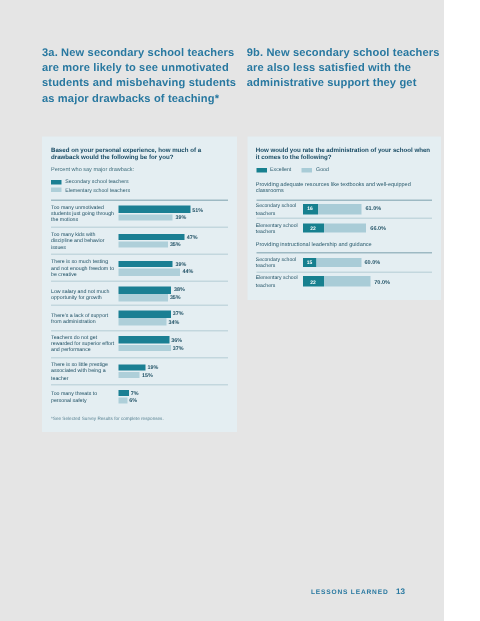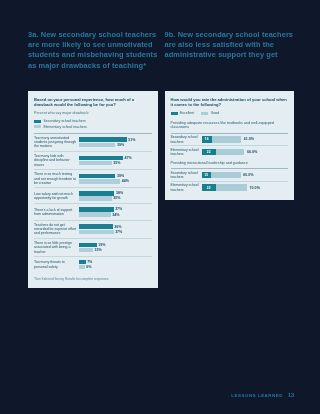--- a/index.html
+++ b/index.html
@@ -2,21 +2,21 @@
 <html><head>
 <meta charset="utf-8">
 <style>
   * { box-sizing: border-box; margin: 0; padding: 0; }
   html, body {
     width: 320px; height: 414px;
     background: #ffffff;
     font-family: "Liberation Sans", sans-serif;
     overflow: hidden;
   }
-  .page { position: relative; width: 320px; height: 414px; background:#0f172a; }
+  .page { position: relative; width: 296px; height: 414px; background:#e5e5e5; }
 
   .columns {
     position: absolute;
     left: 28px; top: 30px;
     width: 266px;
     display: flex;
     gap: 7px;
   }
   .col { width: 130px; }
 

